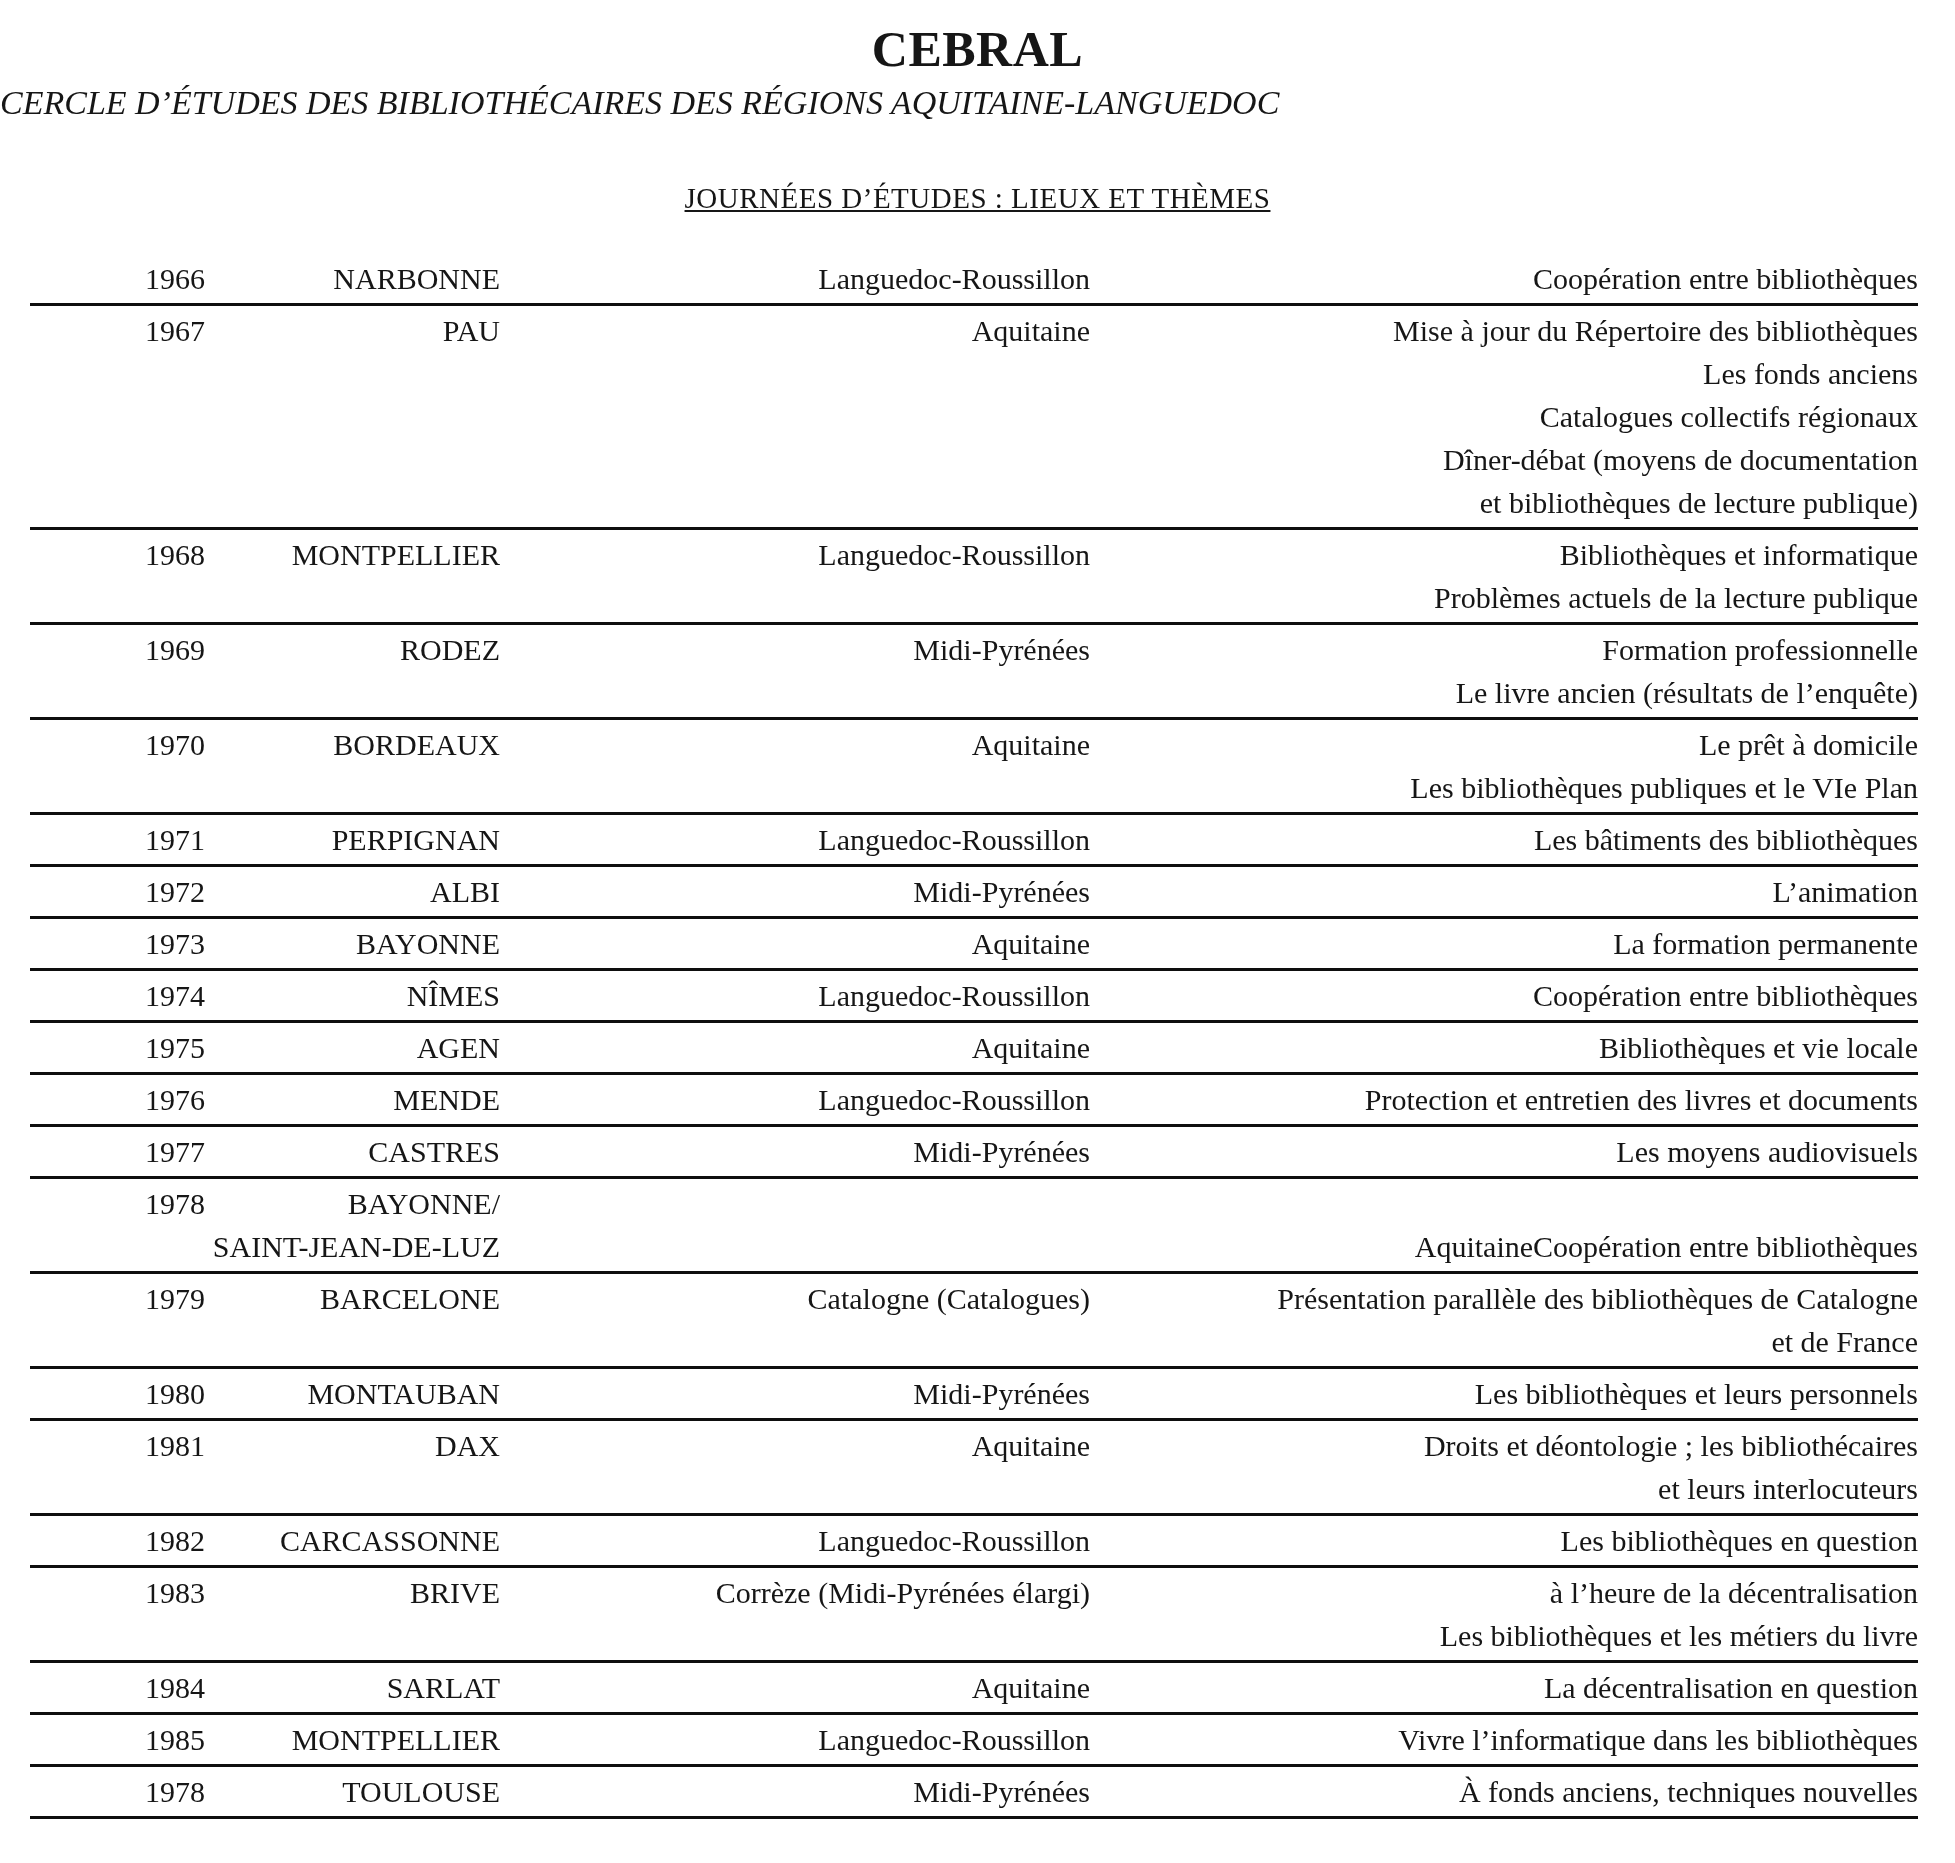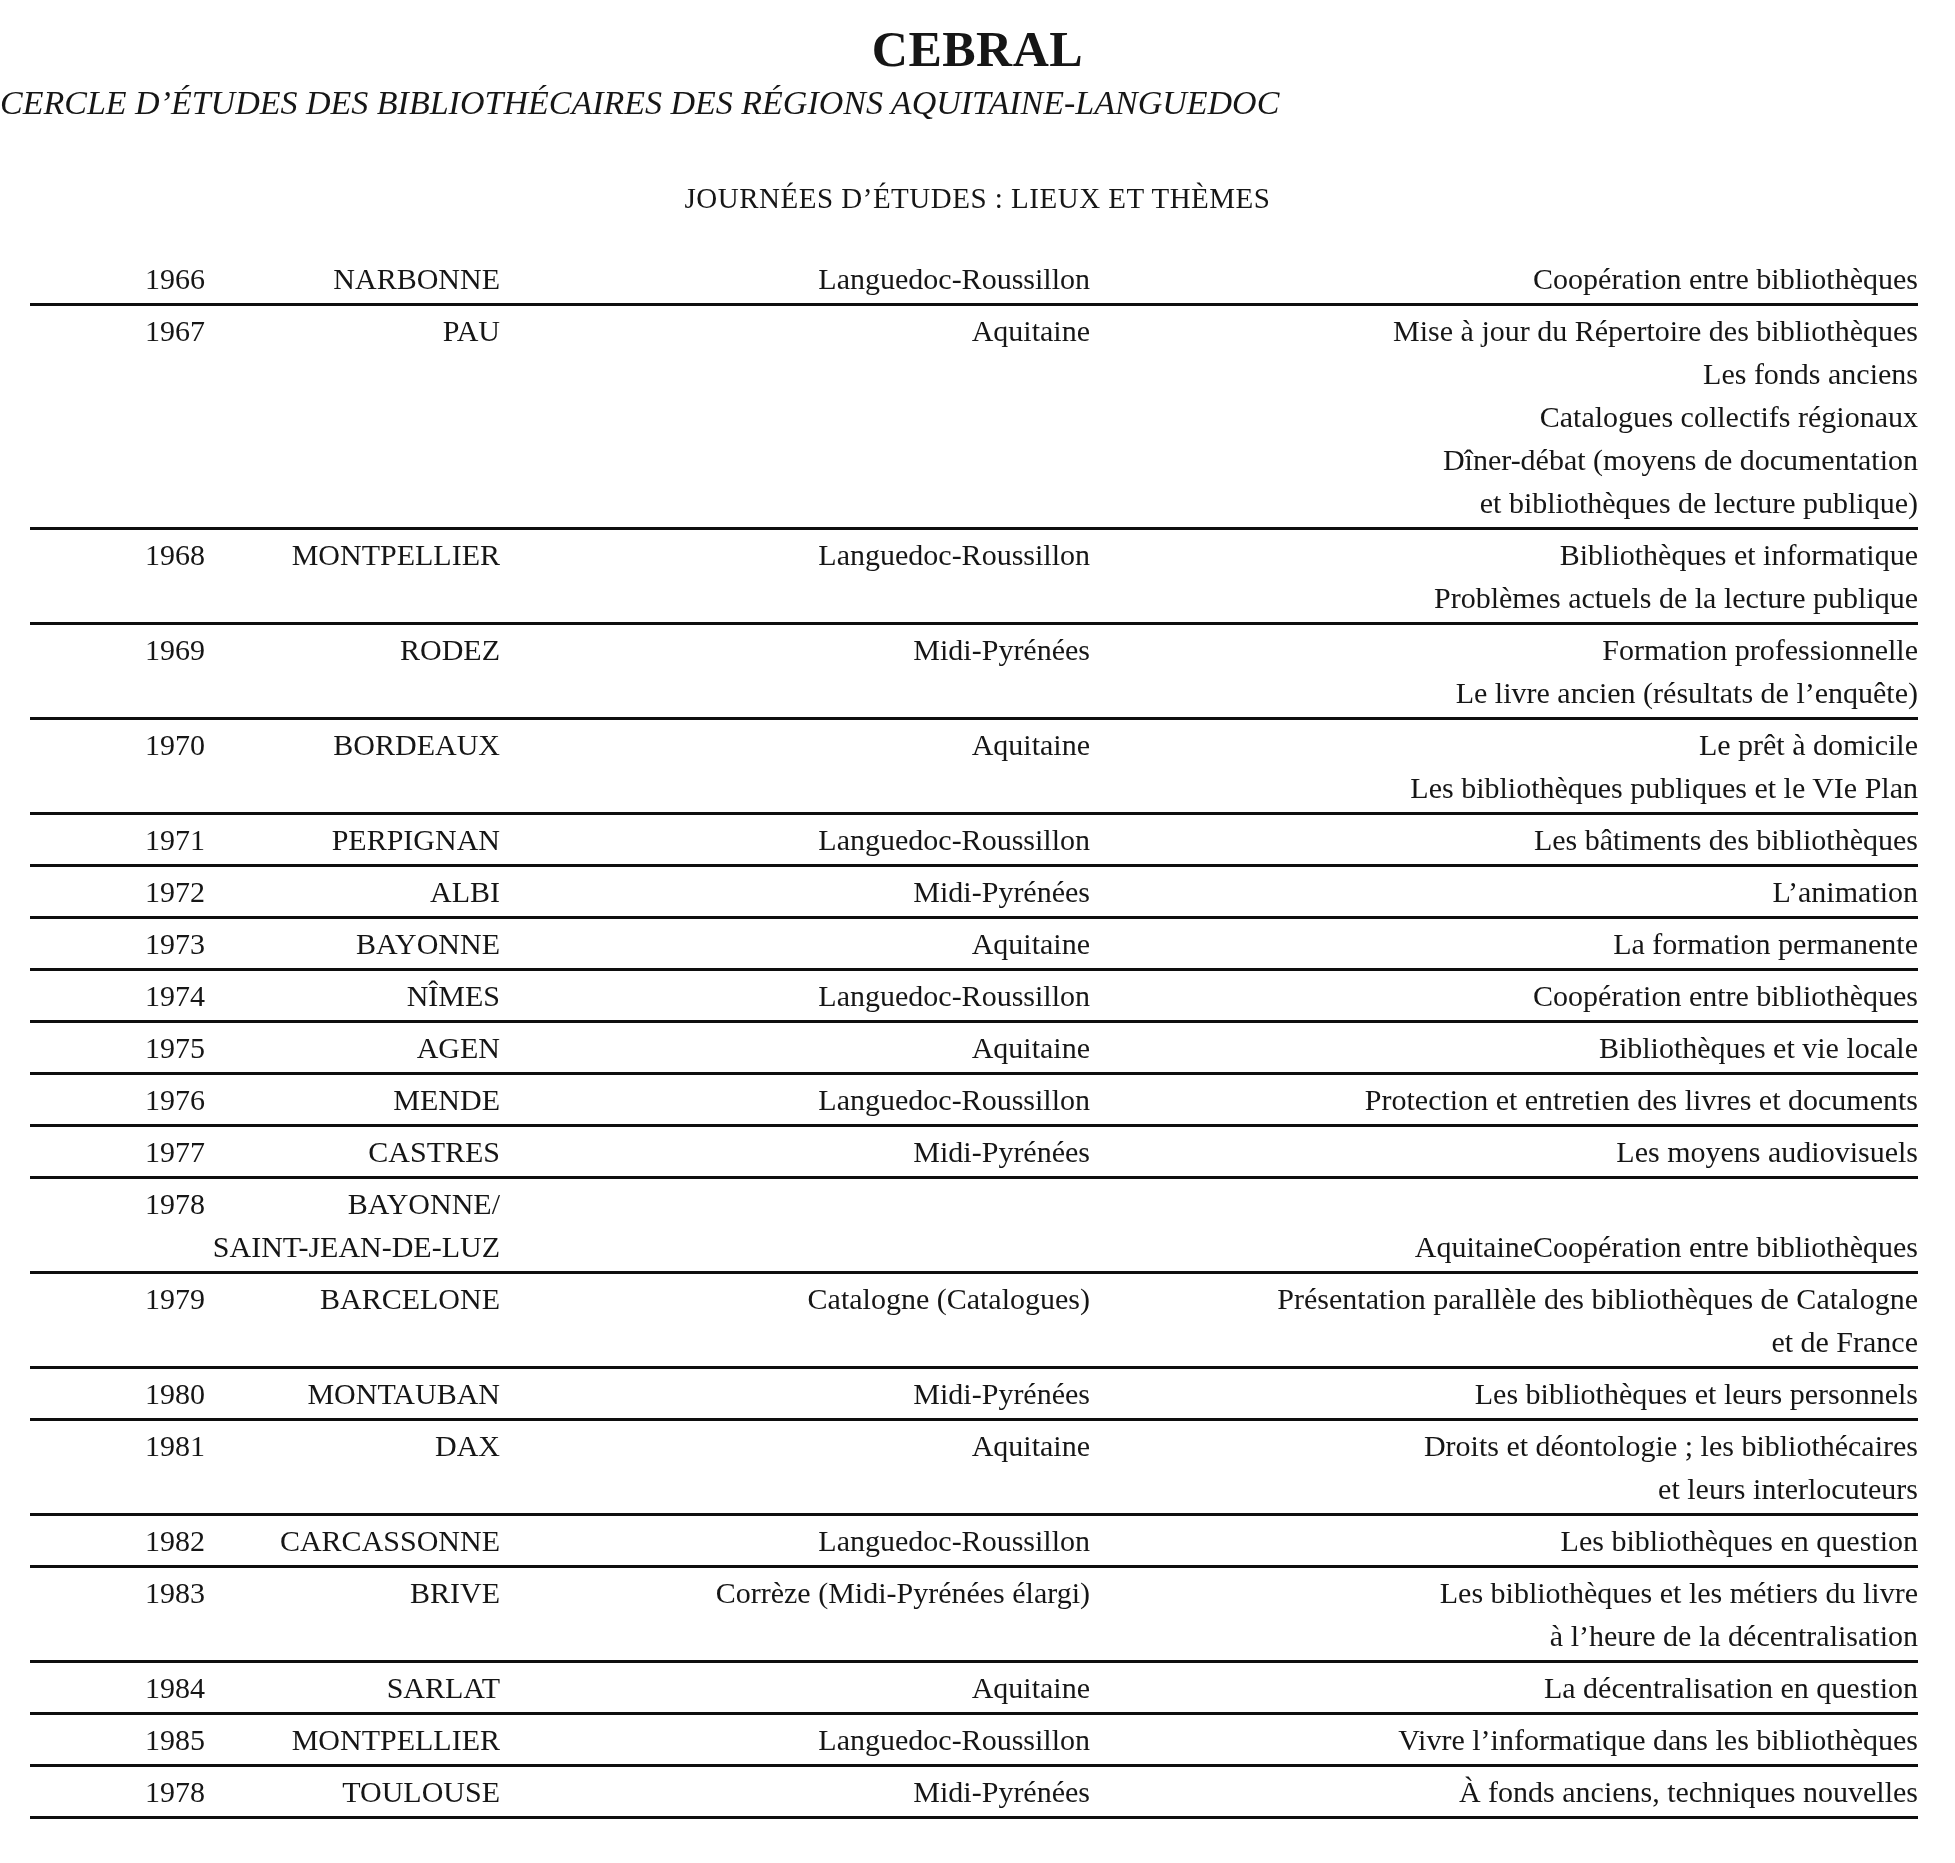--- a/index.html
+++ b/index.html
@@ -34,20 +34,21 @@
     font-size: 34px;
     line-height: 42px;
     margin-top: 6px;
   }
   .section-heading {
     text-align: center;
     font-size: 29px;
     line-height: 36px;
     margin-top: 56px;
     letter-spacing: 0.5px;
+    text-decoration: underline;
   }
   .events-table {
     margin: 38px 0 0 30px;
     width: 1888px;
     text-align: right;
   }
   .row {
     display: grid;
     grid-template-columns: 175px 295px 590px 1fr;
     border-bottom: 3px solid #0e0e0e;
@@ -324,22 +325,22 @@
         <div class="cell year">
           <div class="ln">1983</div>
         </div>
         <div class="cell city">
           <div class="ln">BRIVE</div>
         </div>
         <div class="cell region">
           <div class="ln">Corrèze (Midi-Pyrénées élargi)</div>
         </div>
         <div class="cell theme">
+          <div class="ln">à l’heure de la décentralisation</div>
           <div class="ln">Les bibliothèques et les métiers du livre</div>
-          <div class="ln">à l’heure de la décentralisation</div>
         </div>
       </div>
       <div class="row">
         <div class="cell year">
           <div class="ln">1984</div>
         </div>
         <div class="cell city">
           <div class="ln">SARLAT</div>
         </div>
         <div class="cell region">

